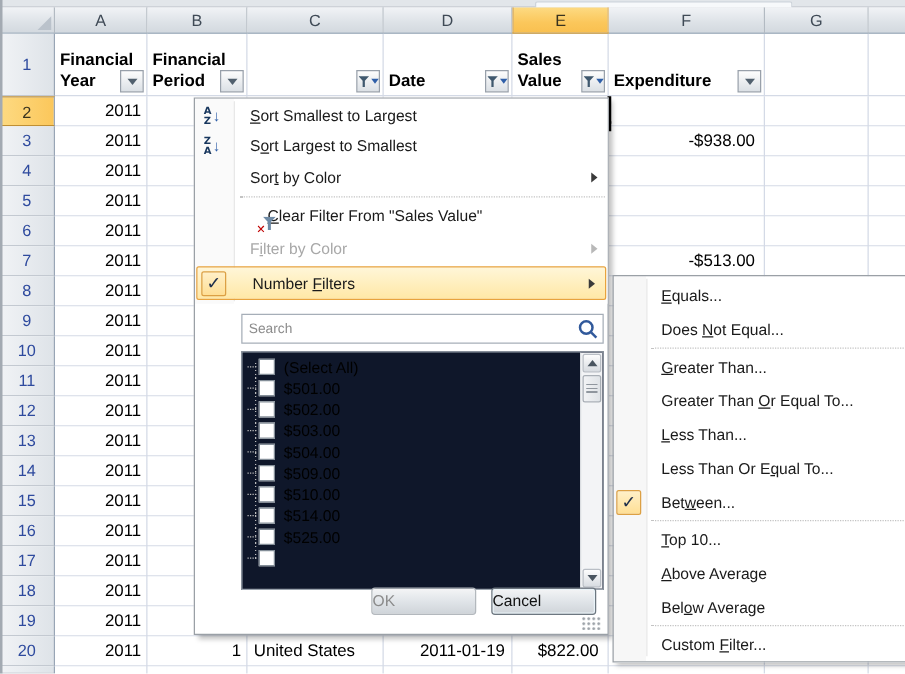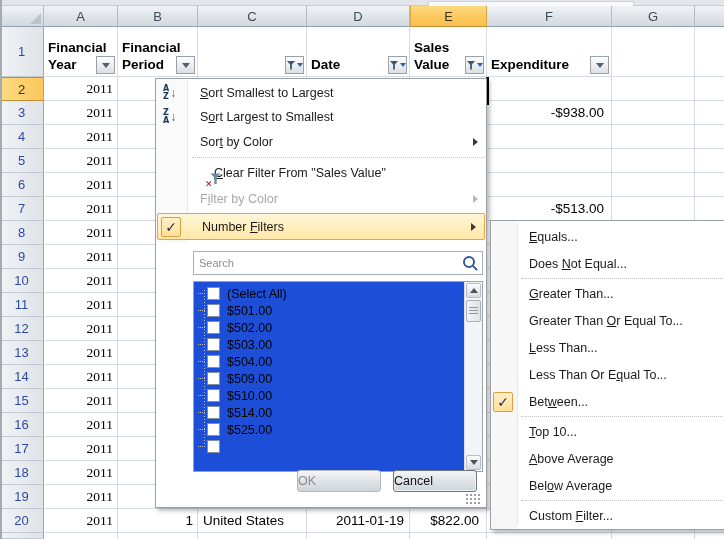--- a/index.html
+++ b/index.html
@@ -52,21 +52,21 @@
     padding:2px 4px 4px 4px;font-weight:bold;font-size:13.5px;line-height:16.5px;color:#000;}
   .fbtn{position:absolute;right:3px;bottom:3px;width:19px;height:18px;box-sizing:border-box;
     border:1px solid #98a0aa;background:linear-gradient(#fdfdfd,#dbe0e5);
     display:flex;align-items:center;justify-content:center;}
   .hdrop{width:0;height:0;border-left:4px solid transparent;border-right:4px solid transparent;border-top:5px solid #51606e;}
   .hfunnel{width:9px;height:9px;background:#3f586e;clip-path:polygon(0 0,100% 0,60% 45%,60% 100%,40% 100%,40% 45%);}
   .harrow{width:0;height:0;border-left:3px solid transparent;border-right:3px solid transparent;border-top:4px solid #2f5fa8;margin-left:1px;}
 
   
   .col-a-values{position:absolute;left:44px;top:77px;width:74px;z-index:2;}
-  .col-a-values .cell{height:24px;line-height:24px;text-align:right;padding-right:5px;font-size:13.5px;color:#000;font-family:Liberation Serif, serif;}
+  .col-a-values .cell{height:24px;line-height:24px;text-align:right;padding-right:5px;font-size:13.5px;color:#000;}
   .dcell{position:absolute;height:24px;line-height:24px;font-size:13.5px;color:#000;z-index:2;box-sizing:border-box;}
   .ra{text-align:right;}
   .sel-border{position:absolute;left:486px;top:77px;width:3px;height:22px;background:#000;z-index:5;}
   .fill-handle{position:absolute;left:483px;top:97px;width:6px;height:8px;background:#000;z-index:5;}
 
   
   .panel{position:absolute;left:155px;top:78px;width:332px;height:430px;box-sizing:border-box;
     background:#fff;border:1px solid #9aa0a6;box-shadow:3px 3px 4px rgba(0,0,0,.25);z-index:10;font-size:12.5px;color:#1a1a1a;}
   .menu-sec{position:absolute;left:0;top:0;right:0;height:164px;background:linear-gradient(90deg,#fafafa 31px,#fff 31px);}
   .gutterline{position:absolute;left:31px;top:2px;height:160px;width:1px;background:#e8e8e8;}
@@ -95,21 +95,21 @@
 
   
   .search-wrap{position:absolute;left:37px;top:172px;width:290px;height:24px;box-sizing:border-box;}
   .search-wrap input{width:100%;height:100%;box-sizing:border-box;border:1px solid #a6aeb8;padding:0 39px 0 5px;
     font-family:"Liberation Sans",sans-serif;font-size:11px;color:#333;outline:none;}
   .search-wrap input::placeholder{color:#8c8c8c;}
   .mag{position:absolute;right:8px;top:5px;width:8px;height:8px;border:2px solid #31599b;border-radius:50%;}
   .mag::after{content:"";position:absolute;width:6px;height:2px;background:#31599b;transform:rotate(45deg);left:7px;top:9px;}
 
   
-  .flist{position:absolute;left:37px;top:202px;width:290px;height:191px;box-sizing:border-box;border:1px solid #9aa3ad;background:#1d4ed8;overflow:hidden;}
+  .flist{position:absolute;left:37px;top:202px;width:290px;height:191px;box-sizing:border-box;border:1px solid #9aa3ad;background:#0f172a;overflow:hidden;}
   .flist ul{list-style:none;margin:0;padding:3px 0 0 0;
     background-image:repeating-linear-gradient(to bottom,#bdbdbd 0 1px,transparent 1px 3px);
     background-size:1px 158px;background-position:10px 8px;background-repeat:no-repeat;}
   .flist li{display:flex;align-items:center;height:17px;padding-left:4px;font-size:12.5px;color:#000;}
   .flist li::before{content:"";display:inline-block;width:7px;height:0;border-top:1px dotted #bdbdbd;margin-right:2px;}
   .cb{display:inline-block;width:13px;height:13px;box-sizing:border-box;border:1px solid #848e98;background:#fff;margin-right:7px;flex:none;}
   
   .sb{position:absolute;right:0;top:0;bottom:0;width:17px;background:#f3f4f6;border-left:1px solid #dadde1;}
   .sb-btn{position:absolute;left:1px;right:1px;height:15px;box-sizing:border-box;border:1px solid #b9bec5;border-radius:2px;
     background:linear-gradient(#fdfdfd,#d8dce1);display:flex;align-items:center;justify-content:center;}

